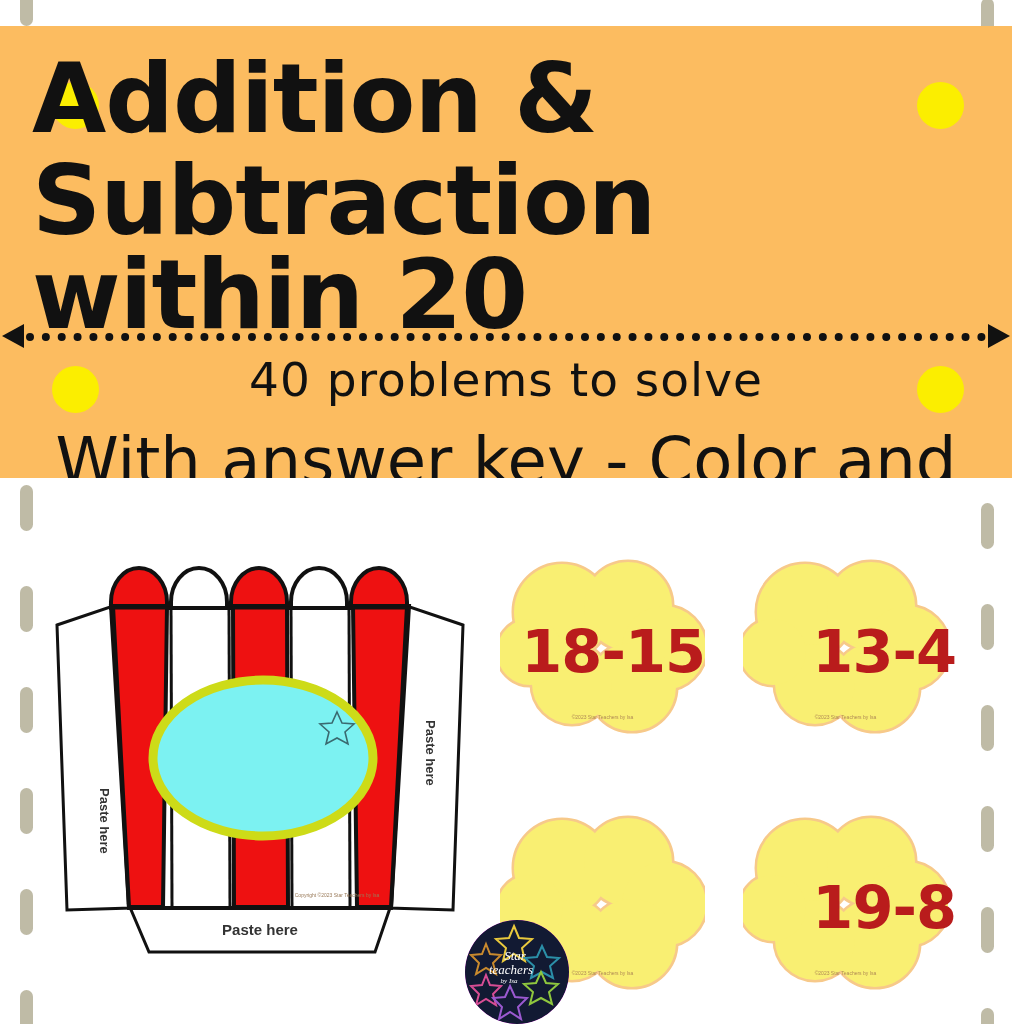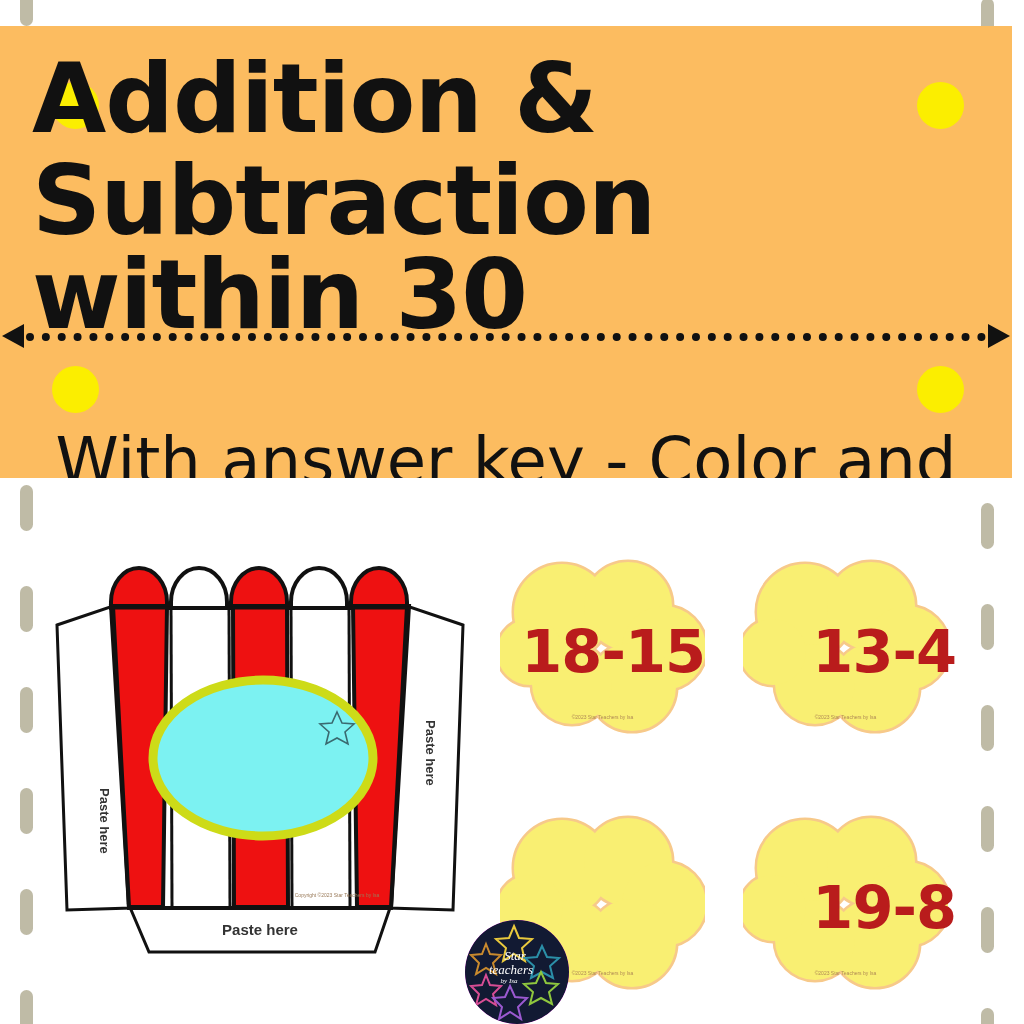--- a/index.html
+++ b/index.html
@@ -139,29 +139,30 @@
     </div>
 
   <div class="header">
     <div class="hdot d1"></div>
     <div class="hdot d2"></div>
     <div class="hdot d3"></div>
     <div class="hdot d4"></div>
 
     <div class="title">
       <span class="l1">Addition &amp;</span>
-      <span class="l2">Subtraction within 30</span>
+      <span class="l2">Subtraction within 20</span>
     </div>
 
     <div class="divider">
       <span class="arrowL"></span>
       <span class="line"></span>
       <span class="arrowR"></span>
     </div>
 
+    <div class="sub1">40 problems to solve</div>
     <div class="sub2">With answer key - Color and B&amp;W</div>
   </div>
 
   <div class="boxwrap">
     <svg width="430" height="420" viewBox="0 0 430 420" xmlns="http://www.w3.org/2000/svg">
 
       <path d="M12 65 L68 46 L86 348 L22 350 Z" fill="#ffffff" stroke="#111" stroke-width="3"></path>
 
       <path d="M418 65 L362 46 L344 348 L408 350 Z" fill="#ffffff" stroke="#111" stroke-width="3"></path>
 

